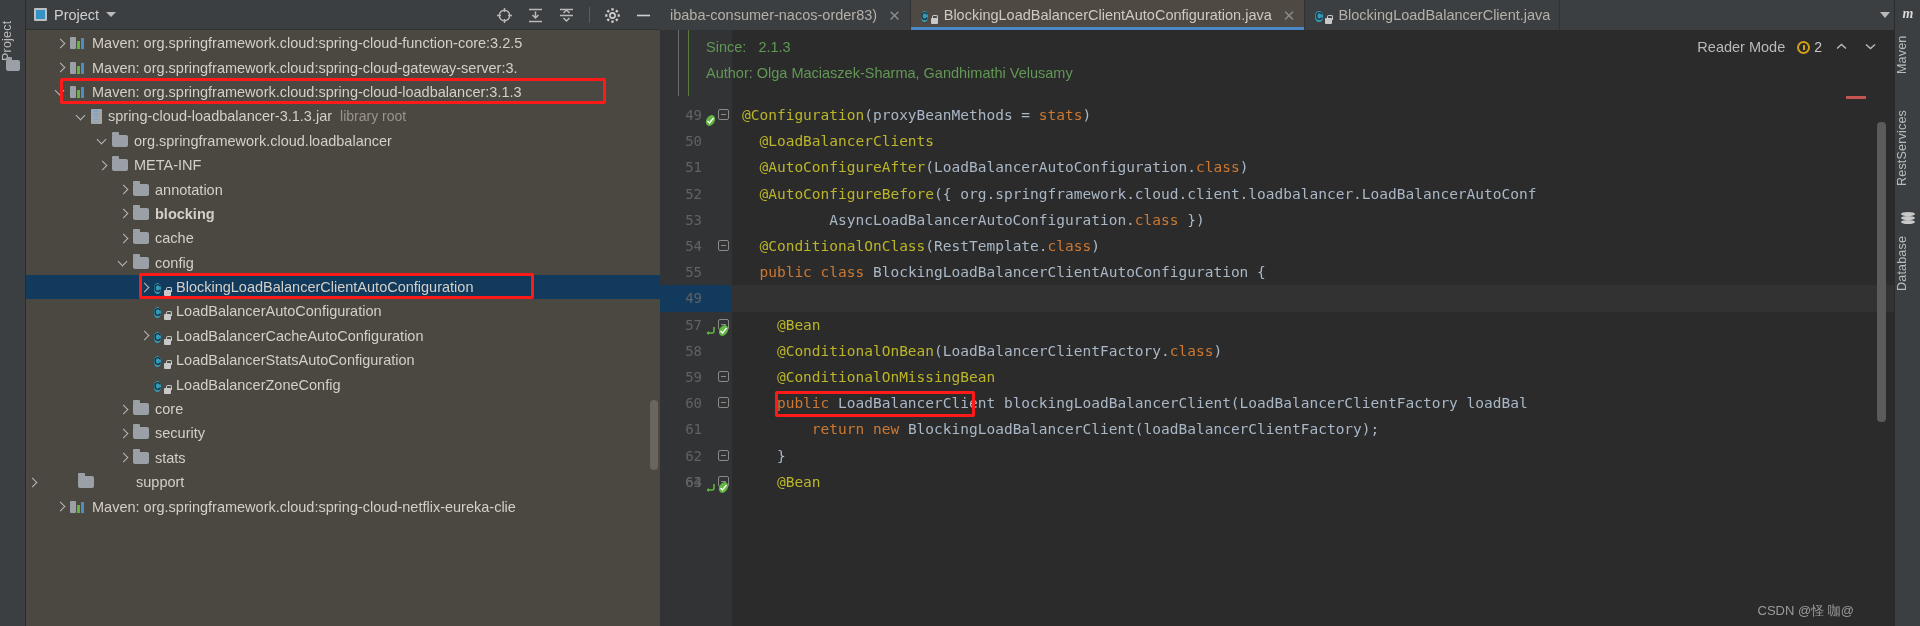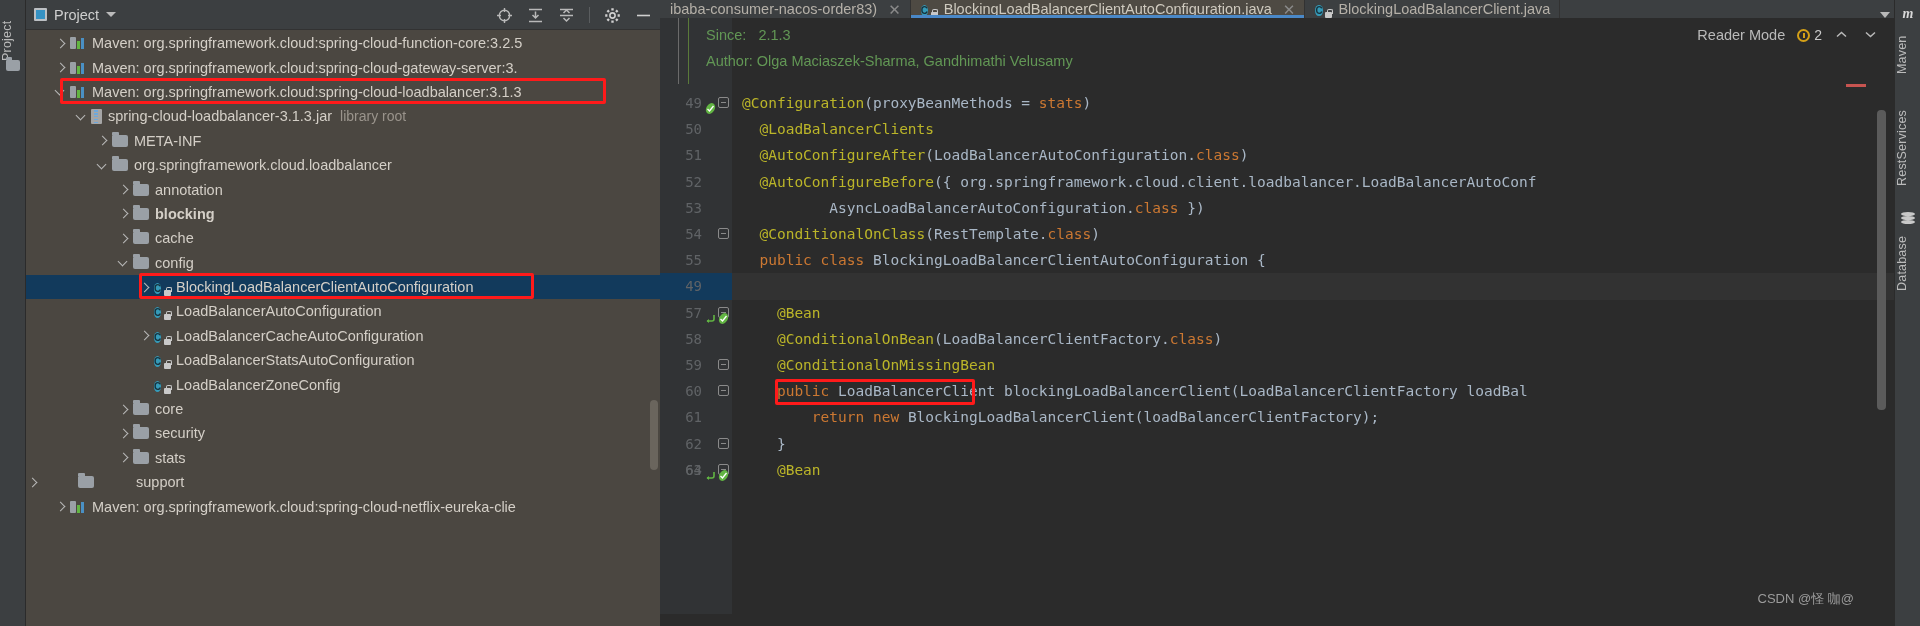--- a/index.html
+++ b/index.html
@@ -148,21 +148,21 @@
     position:absolute; right:2px; top:400px; width:8px; height:70px;
     background:#6a655d; border-radius:4px;
   }
 
   
   .editor-area {
     position:absolute; left:660px; top:0; right:26px; height:626px;
     background:#2b2b2b;
   }
   .tabbar {
-    position:relative; height:18px; background:#3c3f41; display:flex;
+    position:relative; height:30px; background:#3c3f41; display:flex;
     align-items:stretch; overflow:hidden;
   }
   .tab {
     display:flex; align-items:center; gap:7px; padding:0 9px 0 10px;
     font-size:14.5px; color:#b5b0a8; position:relative; flex:0 0 auto;
     border-right:1px solid #323232;
   }
   .tab.inactive { background:#3c3f41; }
   .tab.active { background:#4e4a43; color:#cfcabf; }
   .tab.active:after {
@@ -337,32 +337,32 @@
         </div>
         <div class="row" style="padding-left: 49px;">
           <span class="arrow d"></span>
           <span class="ticon">
             <span class="jar"></span>
           </span>
           <span>spring-cloud-loadbalancer-3.1.3.jar</span>
           <span class="lbl-dim">library root</span>
         </div>
         <div class="row" style="padding-left: 70px;">
+          <span class="arrow d"></span>
+          <span class="ticon">
+            <span class="fld"></span>
+          </span>
+          <span>org.springframework.cloud.loadbalancer</span>
+        </div>
+        <div class="row" style="padding-left: 70px;">
           <span class="arrow r"></span>
           <span class="ticon">
             <span class="fld"></span>
           </span>
           <span>META-INF</span>
-        </div>
-        <div class="row" style="padding-left: 70px;">
-          <span class="arrow d"></span>
-          <span class="ticon">
-            <span class="fld"></span>
-          </span>
-          <span>org.springframework.cloud.loadbalancer</span>
         </div>
         <div class="row" style="padding-left: 91px;">
           <span class="arrow r"></span>
           <span class="ticon">
             <span class="fld"></span>
           </span>
           <span>annotation</span>
         </div>
         <div class="row" style="padding-left: 91px; font-weight: bold;">
           <span class="arrow r"></span>

